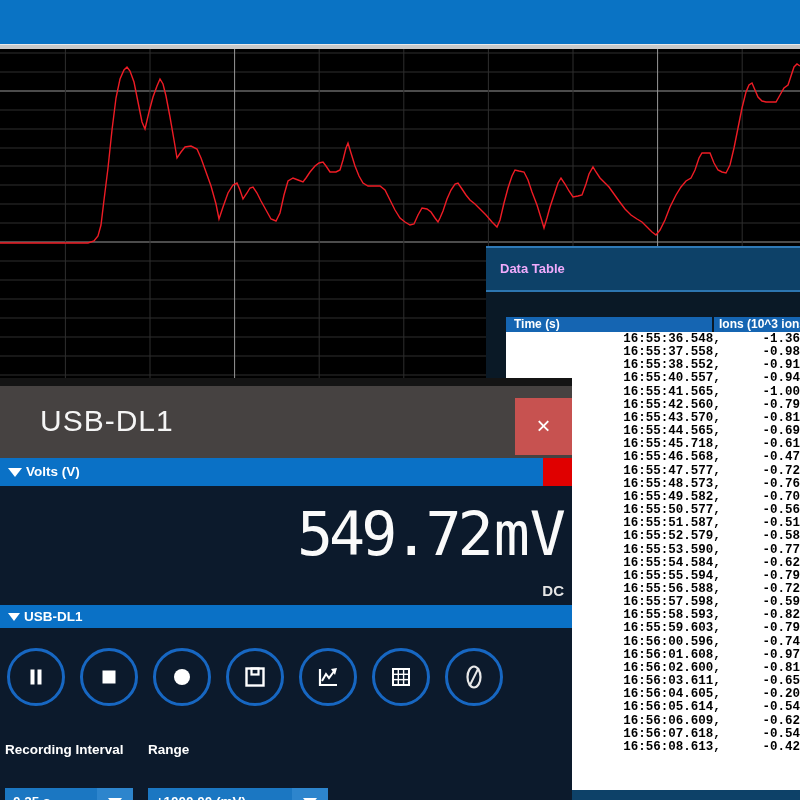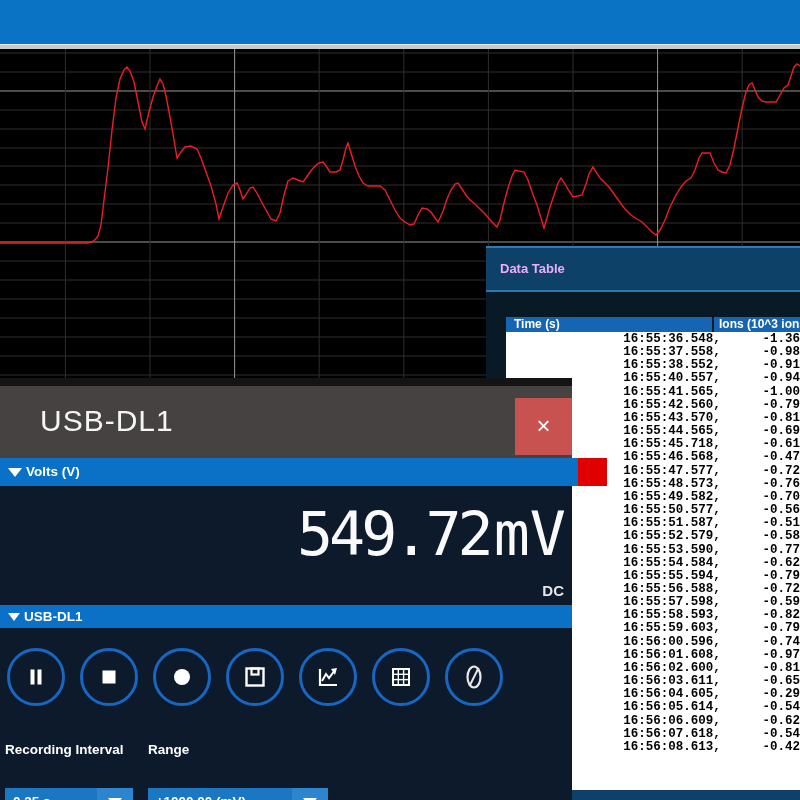--- a/index.html
+++ b/index.html
@@ -30,21 +30,21 @@
   .dt-row .v{width:84px;text-align:right;}
   #dt-bottom{left:0;bottom:0;width:314px;height:10px;background:var(--dt-title);}
 
   
   #usb-win{left:0;top:378px;width:572px;height:422px;background:var(--panel-navy);}
   #usb-shadow{left:0;top:0;width:572px;height:8px;background:#141414;}
   #usb-titlebar{left:0;top:8px;width:572px;height:72px;background:var(--usb-title-gray);}
   #usb-title{position:absolute;left:40px;top:18px;color:#f5f5f5;font-size:30px;letter-spacing:1px;}
   #usb-close{position:absolute;right:0;top:12px;width:57px;height:57px;background:var(--close-red);
              color:#fff;font-size:24px;text-align:center;line-height:55px;cursor:pointer;}
-  #usb-sensorbar{left:0;top:80px;width:572px;height:28px;background:var(--bar-blue);padding-left:35px;}
+  #usb-sensorbar{left:0;top:80px;width:572px;height:28px;background:var(--bar-blue);}
   #usb-sensorbar-red{position:absolute;right:0;top:0;width:29px;height:28px;background:var(--bar-red);}
   .bar-label{position:absolute;left:26px;top:0;color:#fff;font-weight:bold;font-size:13.5px;line-height:28px;}
   .tri{position:absolute;left:8px;top:10px;width:0;height:0;border-left:7px solid transparent;border-right:7px solid transparent;border-top:9px solid #fff;}
   #usb-display{left:0;top:108px;width:572px;height:119px;background:var(--panel-navy);}
   #reading{position:absolute;right:6px;top:13px;white-space:nowrap;color:#fafafa;font-family:"DejaVu Sans Mono",monospace;}
   #reading .value{font-size:60px;line-height:1;letter-spacing:-4px;}
   #reading .unit{font-size:60px;margin-left:4px;}
   #reading-mode{position:absolute;right:8px;top:96px;color:#e6e6e6;font-size:15px;font-weight:bold;}
   #usb-sectionbar{left:0;top:227px;width:572px;height:23px;background:var(--bar-blue);}
   #usb-sectionbar .bar-label{line-height:23px;left:24px;}
@@ -211,21 +211,21 @@
         <div class="dt-row">
           <span class="t">16:56:02.600,</span>
           <span class="v">-0.81</span>
         </div>
         <div class="dt-row">
           <span class="t">16:56:03.611,</span>
           <span class="v">-0.65</span>
         </div>
         <div class="dt-row">
           <span class="t">16:56:04.605,</span>
-          <span class="v">-0.29</span>
+          <span class="v">-0.20</span>
         </div>
         <div class="dt-row">
           <span class="t">16:56:05.614,</span>
           <span class="v">-0.54</span>
         </div>
         <div class="dt-row">
           <span class="t">16:56:06.609,</span>
           <span class="v">-0.62</span>
         </div>
         <div class="dt-row">

